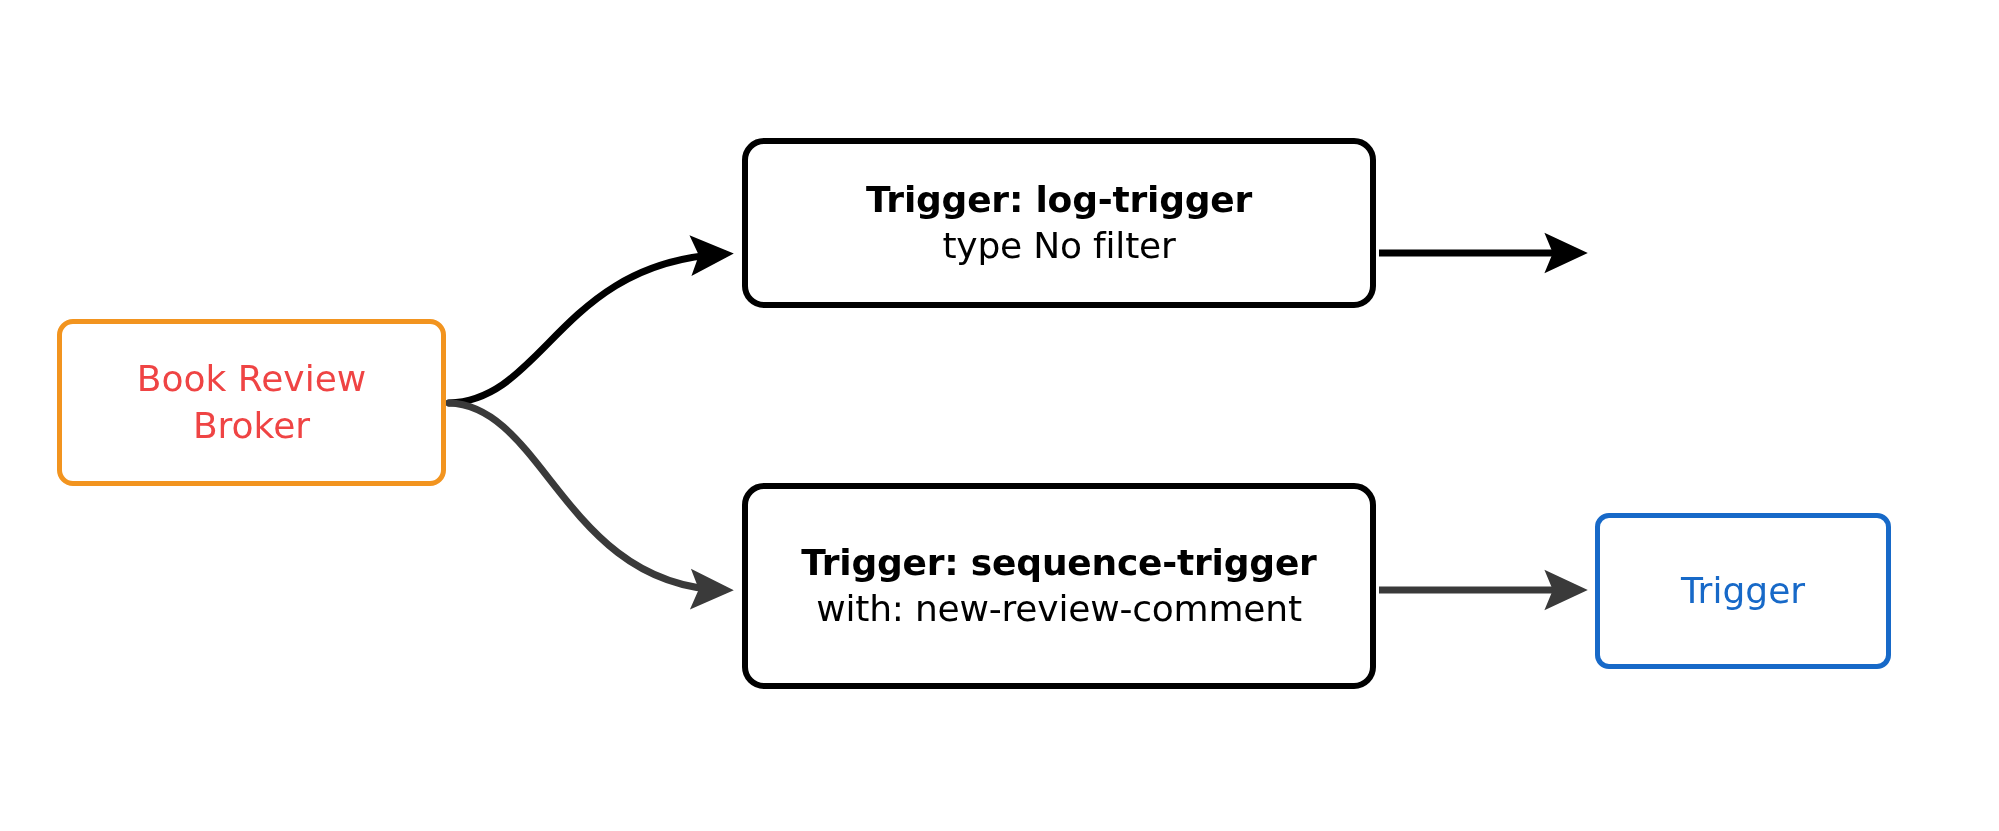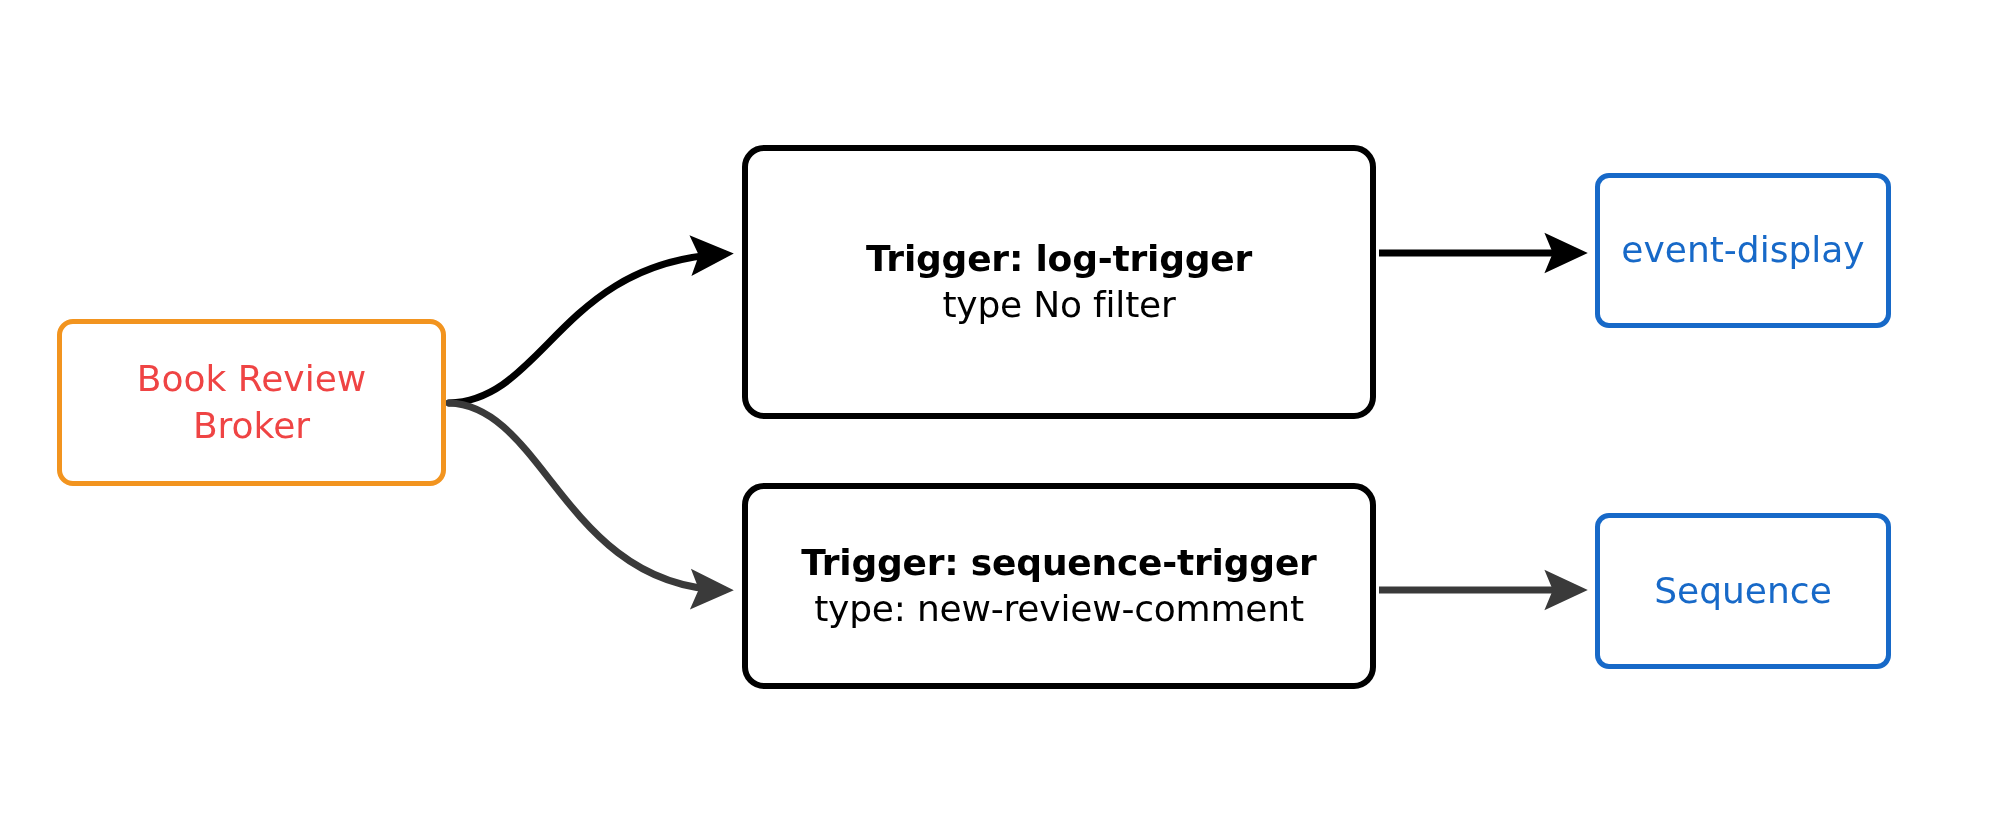--- a/index.html
+++ b/index.html
@@ -54,21 +54,21 @@
     white-space: nowrap;
   }
   
   .node-trigger {
     left: 742px;
     width: 634px;
     border: 6px solid #000000;
     border-radius: 22px;
     color: #000000;
   }
-  .node-trigger.t1 { top: 145px; height: 274px; }
+  .node-trigger.t1 { top: 138px; height: 170px; }
   .node-trigger.t2 { top: 483px; height: 206px; }
   .node-trigger .title {
     font-size: 36px;
     font-weight: 700;
     white-space: nowrap;
     letter-spacing: -0.2px;
   }
   .node-trigger .subtitle {
     font-size: 36px;
     font-weight: 400;
@@ -117,24 +117,21 @@
     <span class="line">Broker</span>
   </div>
 
   <div class="node node-trigger t1">
     <span class="title">Trigger: log-trigger</span>
     <span class="subtitle">type No filter</span>
   </div>
 
   <div class="node node-trigger t2">
     <span class="title">Trigger: sequence-trigger</span>
-    <span class="subtitle">type: new-review-comment</span>
+    <span class="subtitle">with: new-review-comment</span>
   </div>
 
-  <div class="node node-sink s1">
-    <span>event-display</span>
-  </div>
 
   <div class="node node-sink s2">
-    <span>Sequence</span>
+    <span>Trigger</span>
   </div>
 
 </div>
 
 </body></html>

